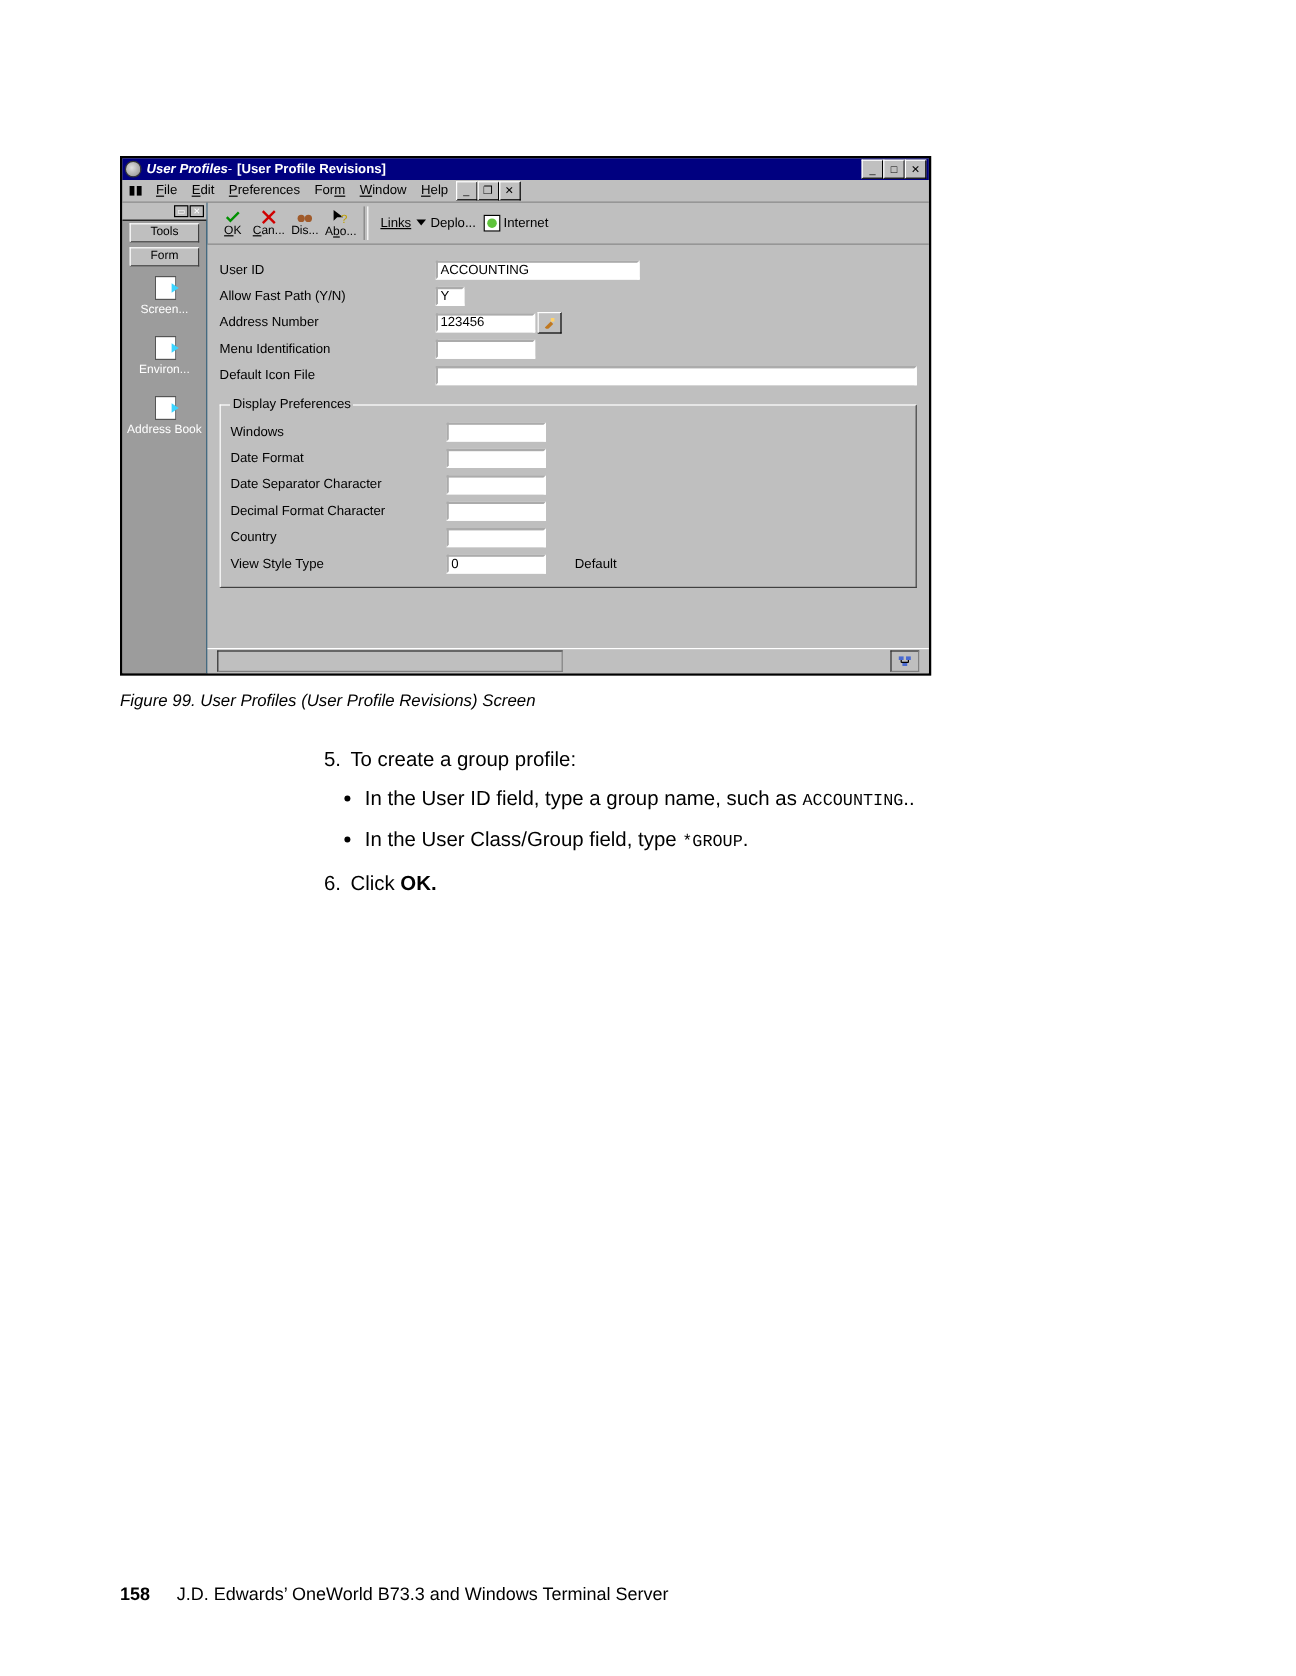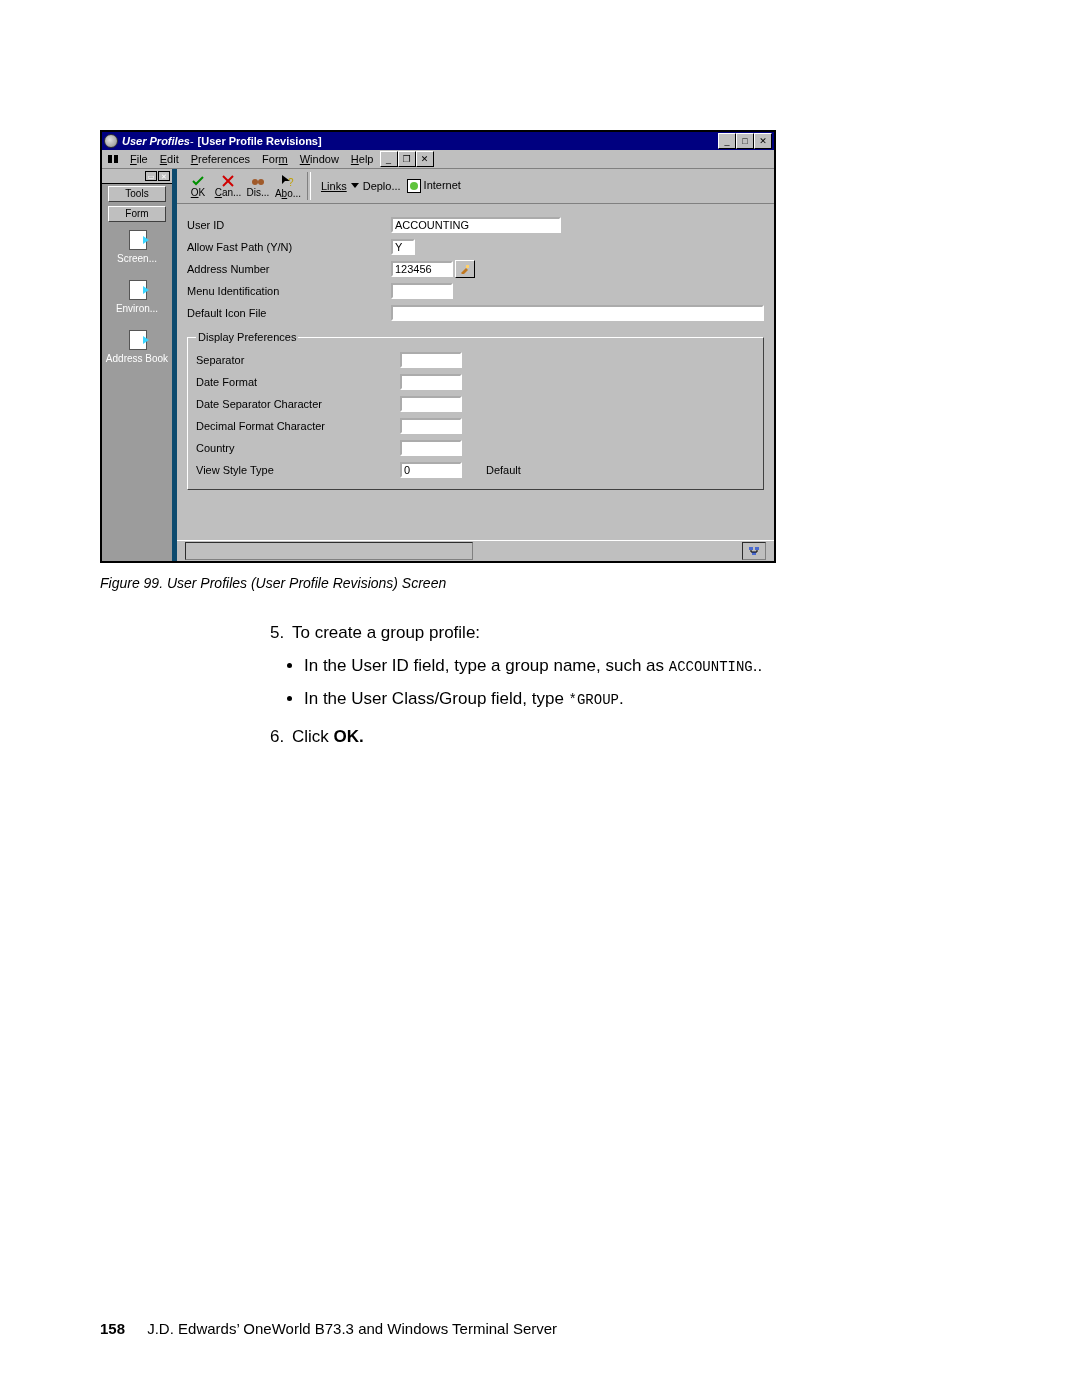--- a/index.html
+++ b/index.html
@@ -80,21 +80,21 @@
   .menubar .menu-item u { text-decoration: underline; }
 
   .workspace {
     display: flex;
     height: 392px;
   }
   
   .sidebar {
     width: 70px;
     background: #9c9c9c;
-    border-right: 5px solid #0c4a6e;
+    border-right: 1px solid #0c4a6e;
     display: flex;
     flex-direction: column;
     align-items: stretch;
     color: #fff;
     font-size: 10px;
     text-align: center;
   }
   .side-top {
     background: #bfbfbf;
     height: 14px;
@@ -182,34 +182,34 @@
     flex: 1;
     padding: 10px 10px 4px 10px;
     background: #bfbfbf;
   }
   .form-row {
     display: flex;
     align-items: center;
     height: 22px;
   }
   .form-label {
-    width: 204px;
+    width: 180px;
     color: #000;
     font-size: 11px;
   }
   .txt {
     border: 2px inset #fff;
     background: #fff;
     height: 16px;
     font-size: 11px;
     padding: 0 2px;
     box-sizing: border-box;
     font-family: "MS Sans Serif", sans-serif;
   }
-  .w60 { width: 62px; }
+  .w60 { width: 83px; }
   .w20 { width: 24px; }
   .w160 { width: 170px; }
   .wfull { flex: 1; }
   .flashlight {
     width: 18px; height: 16px;
     background: #c0c0c0;
     border: 1px solid #000;
     border-top-color:#fff; border-left-color:#fff;
     margin-left: 2px;
     display:flex; align-items:center; justify-content:center;
@@ -409,21 +409,21 @@
             <input class="txt w60" value="" style="">
           </div>
           <div class="form-row">
             <span class="form-label">Default Icon File</span>
             <input class="txt wfull" value="" style="">
           </div>
 
           <fieldset class="group">
             <legend>Display Preferences</legend>
             <div class="form-row">
-              <span class="form-label">Separator</span>
+              <span class="form-label">Windows</span>
               <input class="txt w60" value="" style="">
             </div>
             <div class="form-row">
               <span class="form-label">Date Format</span>
               <input class="txt w60" value="" style="">
             </div>
             <div class="form-row">
               <span class="form-label">Date Separator Character</span>
               <input class="txt w60" value="" style="">
             </div>

